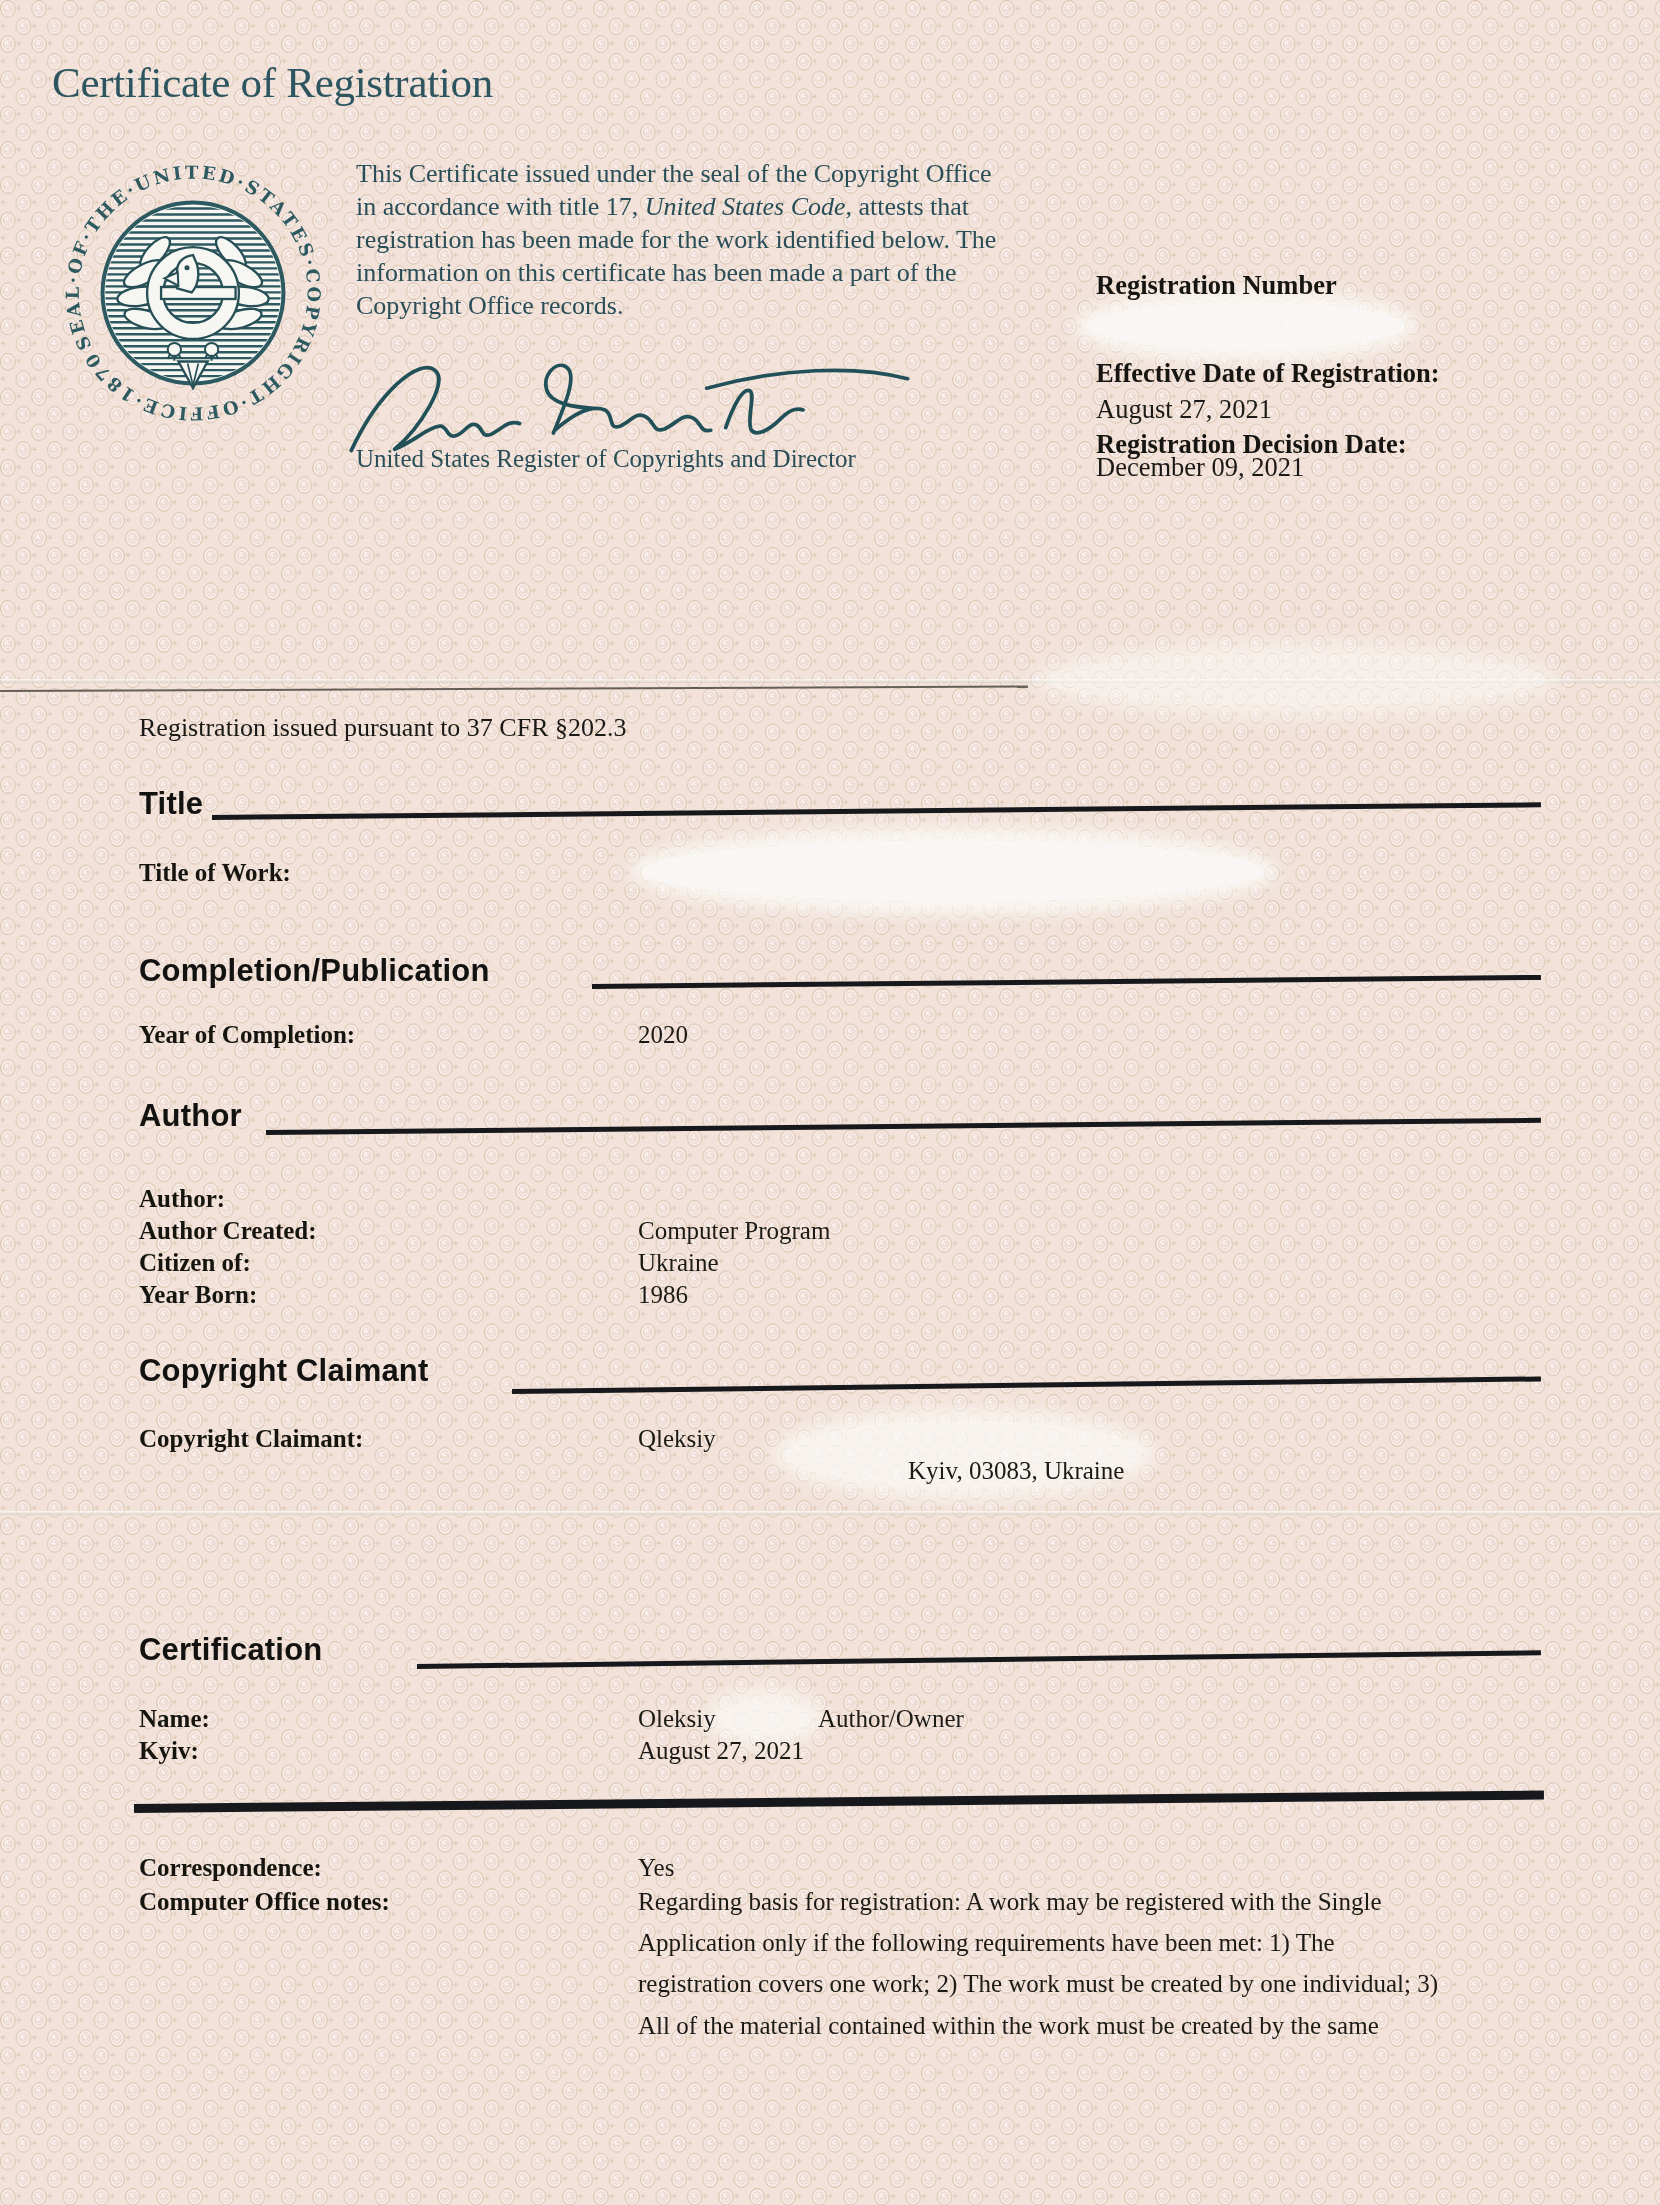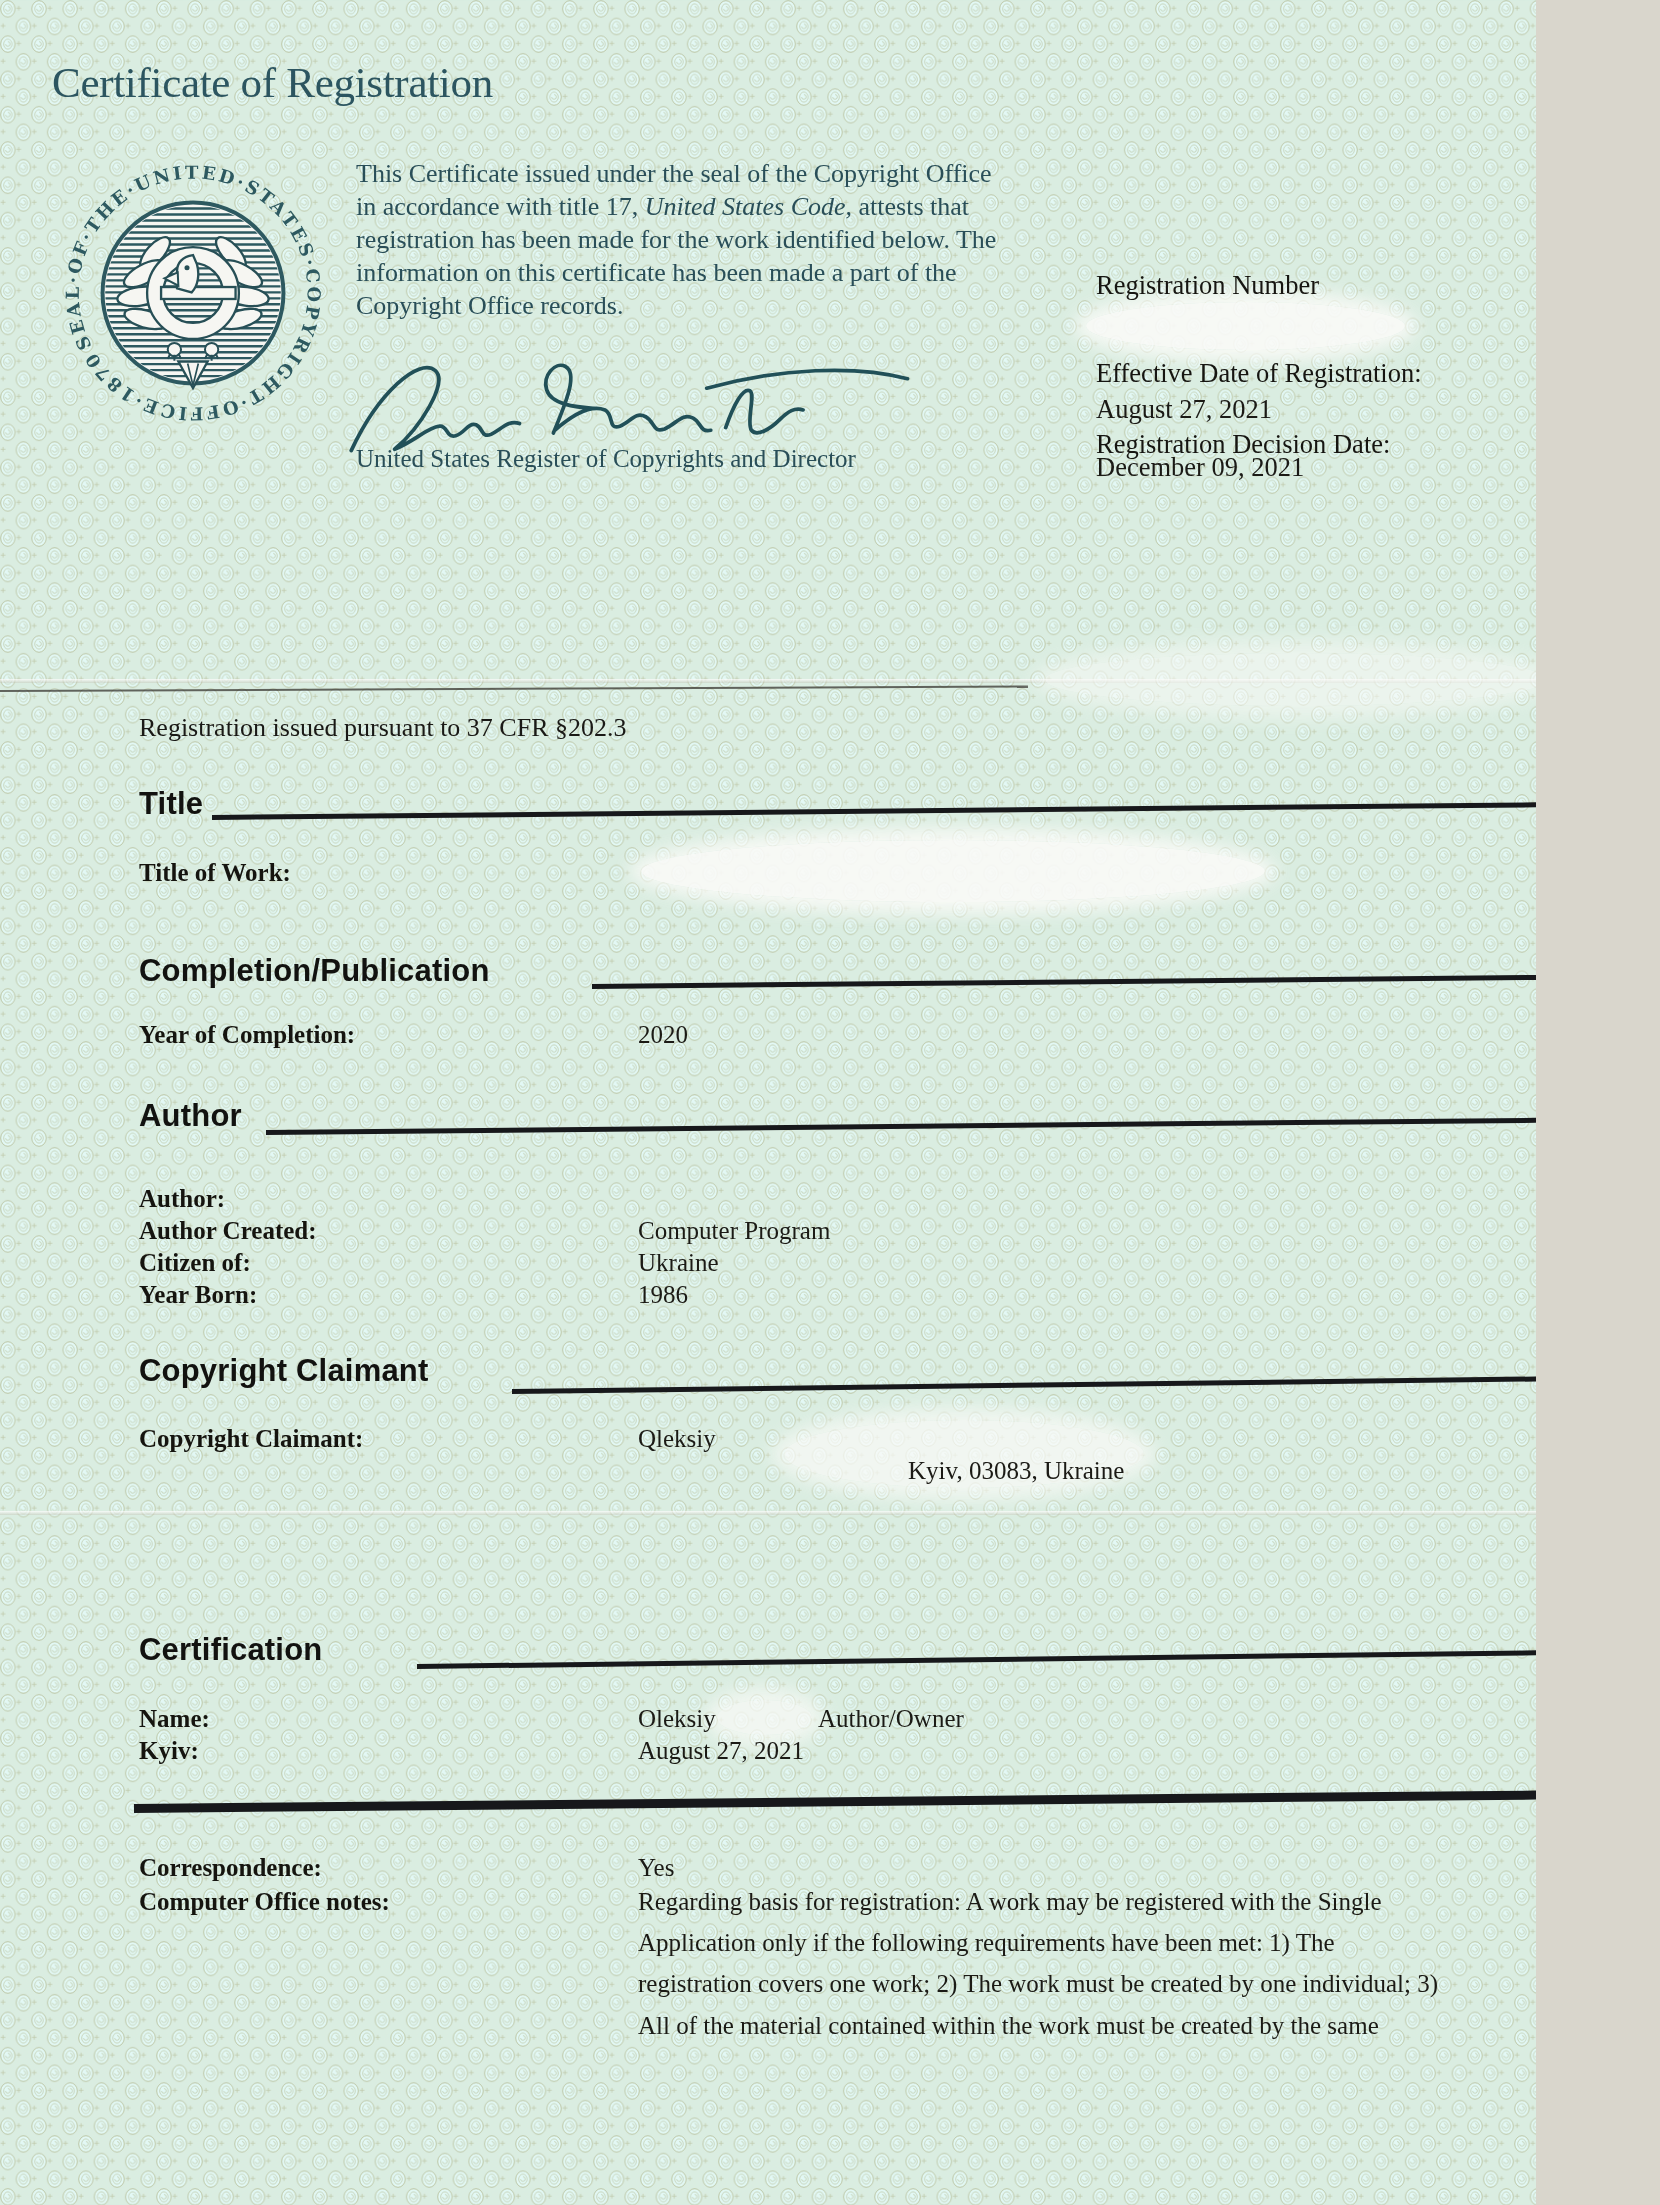--- a/index.html
+++ b/index.html
@@ -1,25 +1,25 @@
 <!DOCTYPE html>
 <html style="font-size:11px"><head>
 <meta charset="utf-8">
 <style>
   * { margin:0; padding:0; box-sizing:border-box; }
   body { margin:0; background:#d9d6cc; }
-  .page { position:relative; width:1536px; height:2205px; background:#5eead4; overflow:hidden;
+  .page { position:relative; width:1660px; height:2205px; background:#fca5a5; overflow:hidden;
           font-family:"Liberation Serif","DejaVu Serif",serif; color:#181611; }
   .abs { position:absolute; }
   .bg  { position:absolute; inset:0; }
   .h1-title { font-size:43px; font-weight:400; color:#2c5560; letter-spacing:-0.3px; }
   .intro { font-size:26px; line-height:33px; color:#294e58; width:650px; }
   .intro i { font-style:italic; }
   .sig-title { font-size:25px; color:#294e58; }
-  .reg-label { font-weight:400; font-size:26.5px; color:#161511; }
+  .reg-label { font-weight:700; font-size:26.5px; color:#161511; }
   .reg-val   { font-size:26.5px; color:#1b1a16; }
   .sans-head { font-family:"Liberation Sans","DejaVu Sans",sans-serif; font-weight:700; color:#121210; }
   .form-head { font-size:31px; letter-spacing:0.3px; }
   .form-sub  { font-family:Liberation Serif, serif; font-size:26px; color:#1a1916; }
   .sec-head  { font-size:31px; letter-spacing:0.2px; }
   .rule { position:absolute; height:4.8px; background:#17181b; transform-origin:left center; transform:rotate(-0.55deg); }
   .rule-steep { transform:rotate(-0.7deg); }
   .rule-thick { height:8.8px; }
   .lbl { position:absolute; left:139px; width:473px; text-align:left; font-weight:700; font-size:25px; color:#15140f; }
   .val { position:absolute; left:638px; font-size:25px; color:#1b1a15; white-space:nowrap; }

